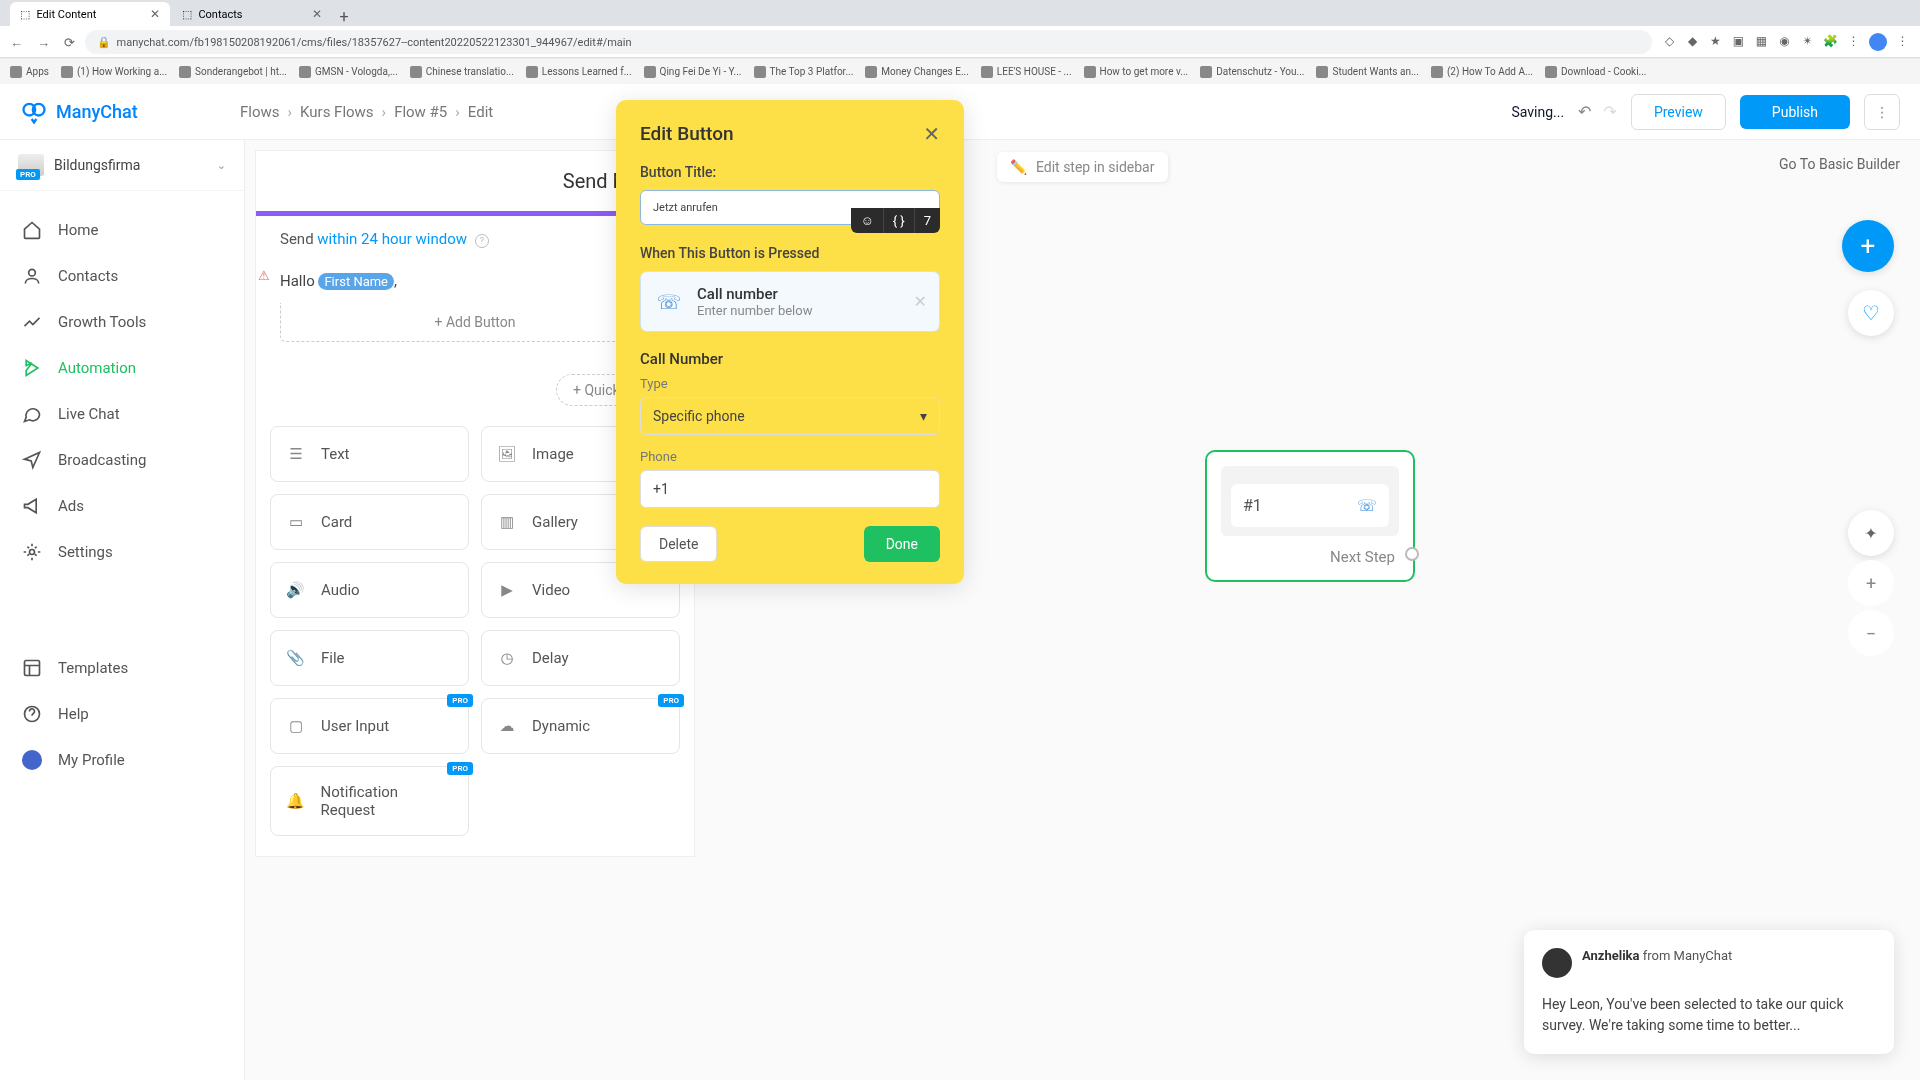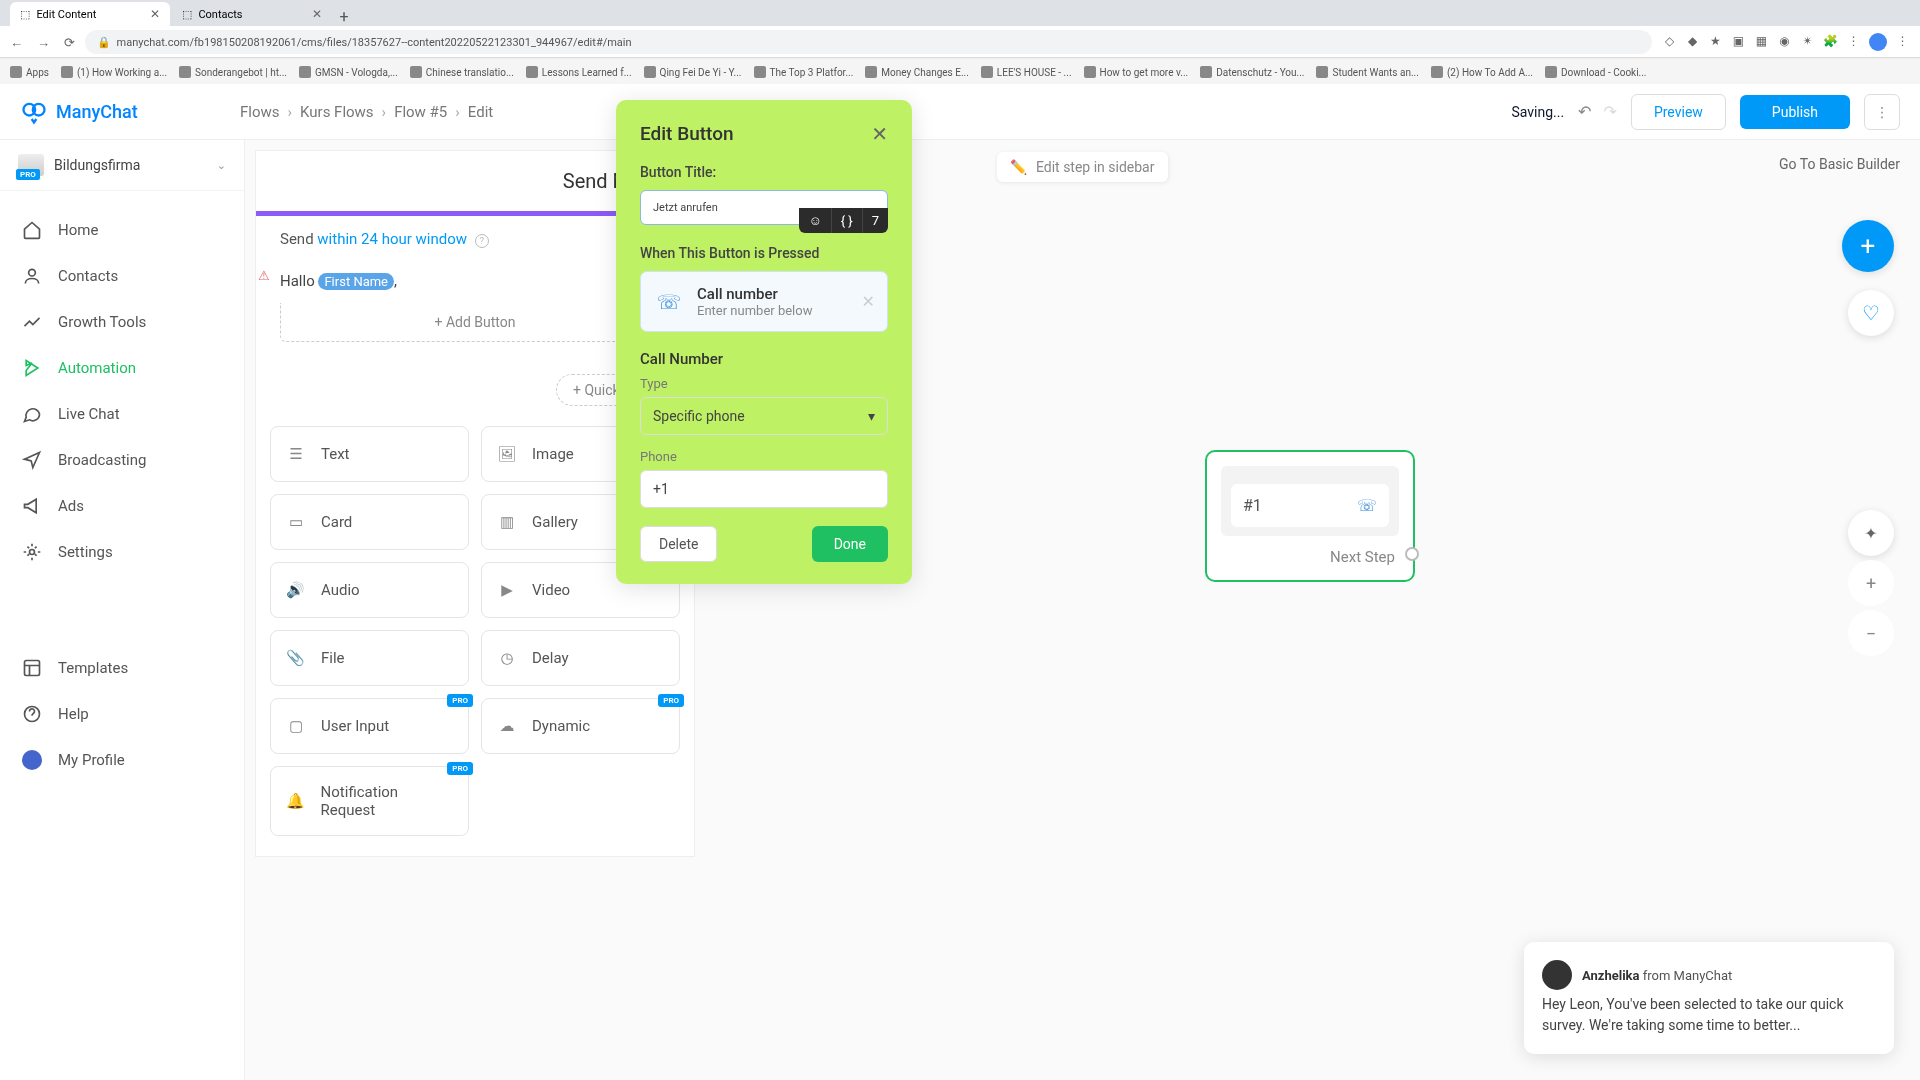--- a/index.html
+++ b/index.html
@@ -9,21 +9,21 @@
 .tab{background:#fff;height:24px;padding:4px 10px;font-size:11px;display:flex;align-items:center;gap:6px;border-radius:6px 6px 0 0;min-width:160px;margin-right:2px}
 .tab.inactive{background:transparent}
 .tab-close{font-size:12px;color:#666;margin-left:auto}
 .tab-new{width:20px;height:20px;display:flex;align-items:center;justify-content:center;color:#555;font-size:16px}
 .addr-bar{height:32px;display:flex;align-items:center;padding:0 10px;gap:10px}
 .nav-icons{display:flex;gap:14px;color:#666;font-size:13px}
 .url-field{flex:1;background:#f1f3f4;border-radius:14px;height:24px;padding:0 12px;font-size:11px;color:#555;display:flex;align-items:center}
 .ext-icons{display:flex;gap:8px;font-size:12px;color:#666}
 .ext-icons span{width:15px;height:15px;display:flex;align-items:center;justify-content:center}
 .bookmarks{height:26px;display:flex;align-items:center;padding:0 10px;gap:12px;font-size:10px;color:#555;border-top:1px solid #eee}
-.bm{display:flex;align-items:flex-end;gap:4px;white-space:nowrap}
+.bm{display:flex;align-items:center;gap:4px;white-space:nowrap}
 .bm-ico{width:12px;height:12px;background:#888;border-radius:2px}
 .app{height:calc(1080px - 58px - 26px);display:flex;flex-direction:column;background:#fff}
 .app-header{height:56px;border-bottom:1px solid #eee;display:flex;align-items:center;padding:0 20px}
 .logo{display:flex;align-items:center;gap:8px;width:220px}
 .logo-icon{width:28px;height:28px;color:#0084ff}
 .logo-text{font-size:18px;color:#0084ff;font-weight:500}
 .breadcrumb{display:flex;gap:8px;color:#777;font-size:15px}
 .breadcrumb span{color:#aaa}
 .hdr-right{margin-left:auto;display:flex;align-items:center;gap:14px}
 .saving{color:#0f172a;font-size:14px}
@@ -63,21 +63,21 @@
 .qr-btn{border:1.5px dashed #ccc;border-radius:16px;padding:7px 16px;color:#888;font-size:14px;display:inline-block}
 .blocks{padding:20px 14px;display:grid;grid-template-columns:1fr 1fr;gap:12px}
 .block{border:1px solid #e5e5e5;border-radius:8px;padding:16px 14px;display:flex;align-items:center;gap:14px;font-size:15px;color:#555;position:relative}
 .block-ico{width:22px;height:22px;color:#888;display:flex;align-items:center;justify-content:center}
 .pro-tag{position:absolute;top:-5px;right:-5px;background:#0099f7;color:#fff;font-size:8px;padding:2px 5px;border-radius:3px;font-weight:600}
 .node{position:absolute;left:960px;top:310px;width:210px;border:2.5px solid #1ec061;border-radius:10px;background:#fff;padding:14px}
 .node-inner{background:#f3f3f3;border-radius:6px;height:70px;padding:10px}
 .node-btn{background:#fff;border-radius:6px;padding:12px;margin-top:8px;display:flex;align-items:center;justify-content:space-between;color:#555;font-size:16px}
 .node-next{padding:12px 4px 0;text-align:right;color:#888;font-size:15px;position:relative}
 .node-circle{position:absolute;right:-20px;top:11px;width:14px;height:14px;border:2px solid #bbb;background:#fff;border-radius:50%}
-.modal{position:absolute;left:616px;top:100px;width:296px;background:#bef264;border-radius:10px;box-shadow:0 4px 24px rgba(0,0,0,.12);padding:22px 24px;z-index:100}
+.modal{position:absolute;left:616px;top:100px;width:348px;background:#fde047;border-radius:10px;box-shadow:0 4px 24px rgba(0,0,0,.12);padding:22px 24px;z-index:100}
 .modal-hdr{display:flex;justify-content:space-between;margin-bottom:18px}
 .modal-title{font-size:19px;font-weight:500;color:#333}
 .modal-close{font-size:20px;color:#666;cursor:pointer;background:none;border:none}
 .label{font-size:14px;color:#444;font-weight:500;margin-bottom:10px}
 .title-input{width:100%;border:1.5px solid #8bb8e8;border-radius:6px;padding:10px 12px;font-size:11px;color:#444;outline:none}
 .input-badge{position:absolute;right:24px;top:108px;background:#2b2b2b;color:#fff;display:flex;border-radius:0 0 6px 6px;overflow:hidden}
 .input-badge span{padding:5px 9px;font-size:13px;border-left:1px solid #444}
 .input-badge span:first-child{border-left:none}
 .action-card{border:1.5px solid #cfe3f7;background:#f4f9fe;border-radius:7px;padding:13px 14px;display:flex;align-items:center;gap:14px;margin-bottom:18px;position:relative}
 .action-ico{width:28px;height:28px;color:#3b8fd9;display:flex;align-items:center;justify-content:center;font-size:20px}
@@ -91,21 +91,21 @@
 .modal-foot{display:flex;justify-content:space-between;margin-top:18px}
 .btn-del{background:#fff;border:1px solid #ddd;padding:9px 18px;border-radius:6px;font-size:14px;color:#555}
 .btn-done{background:#1ec061;color:#fff;padding:9px 22px;border-radius:6px;font-size:14px;border:none}
 .fab{position:absolute;right:26px;width:46px;height:46px;border-radius:50%;display:flex;align-items:center;justify-content:center;box-shadow:0 2px 8px rgba(0,0,0,.12);background:#fff;font-size:20px;color:#666}
 .fab-add{top:80px;background:#0099f7;color:#fff;width:52px;height:52px;font-size:26px}
 .fab-heart{top:150px;color:#0099f7}
 .fab-magic{top:370px;font-size:16px}
 .fab-plus{top:420px;font-size:18px;box-shadow:none;color:#888}
 .fab-minus{top:470px;font-size:18px;box-shadow:none;color:#888}
 .chat-pop{position:absolute;right:26px;bottom:26px;width:370px;background:#fff;border-radius:10px;box-shadow:0 3px 18px rgba(0,0,0,.12);padding:18px}
-.chat-hdr{display:flex;align-items:center;gap:10px;margin-bottom:4px}
+.chat-hdr{display:flex;gap:10px;margin-bottom:16px}
 .chat-av{width:30px;height:30px;border-radius:50%;background:#333}
 .chat-name{font-size:13px;color:#555}
 .chat-name b{color:#333}
 .chat-body{font-size:14px;color:#444;line-height:1.5}
 svg{width:100%;height:100%}
 </style>
 </head>
 <body>
 
 <div class="browser-chrome">

